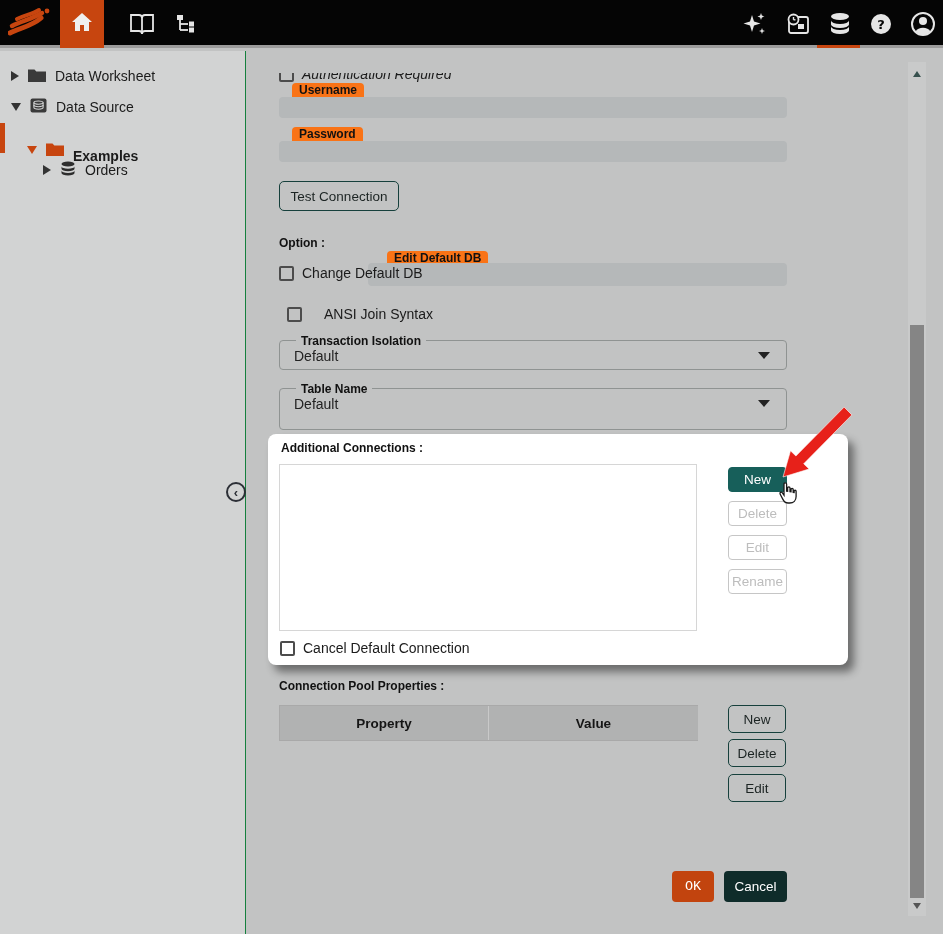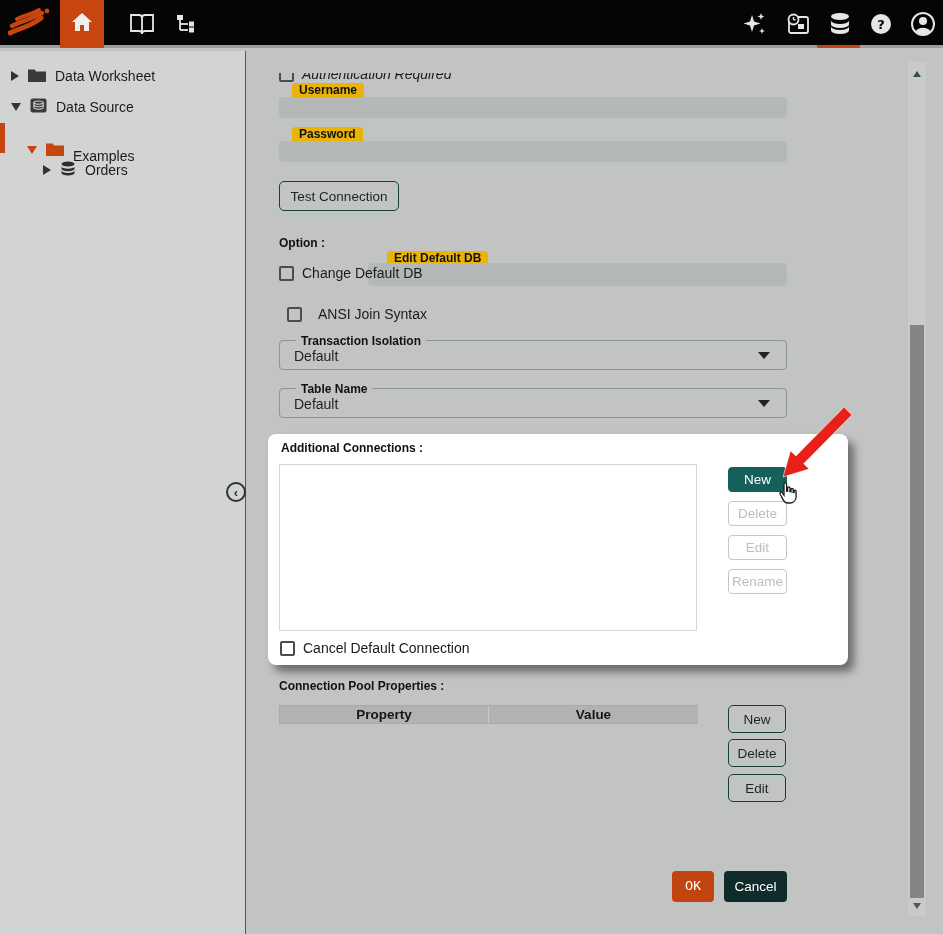--- a/index.html
+++ b/index.html
@@ -16,32 +16,32 @@
   .underline-active { position:absolute; left:817px; top:45px; width:43px; height:3px; background:#c7450f; }
 
   
   #sidebar { position:absolute; left:0; top:51px; width:246px; bottom:0; background:#d2d3d3;
              border-right:1px solid #15803d; }
   .tree-row { position:absolute; height:28px; display:flex; align-items:center; gap:9px; font-size:14px; color:#1e1e1e; cursor:default; }
   .tri-right { width:0; height:0; border-left:8px solid #333; border-top:5px solid transparent; border-bottom:5px solid transparent; }
   .tri-down  { width:0; height:0; border-top:8px solid #333; border-left:5px solid transparent; border-right:5px solid transparent; }
   .tri-orange.tri-down { border-top-color:#c7450f; }
   .sel-bar { position:absolute; left:0; top:72px; width:5px; height:30px; background:#c7450f; }
-  .row-selected { color:#c7450f; font-weight:normal;margin-top:12px; }
+  .row-selected { color:#c7450f; font-weight:bold;margin-top:12px; }
   #collapse-btn { position:absolute; left:226px; top:482px; width:20px; height:20px; border:2px solid #2c2f36;
                   border-radius:50%; display:flex; align-items:center; justify-content:center; font-size:13px;
                   font-weight:bold; color:#2c2f36; z-index:60; background:transparent; }
 
   
   #content { position:absolute; left:247px; top:51px; right:0; bottom:0; background:#c2c3c3; overflow:hidden; }
   .abs { position:absolute; }
   .cb { display:inline-block; width:15px; height:15px; border:2px solid #4c4c4c; border-radius:2px; background:transparent; flex:0 0 auto; }
   .cb-label { font-size:14px; color:#1b1b1b; }
   .bold-label { font-size:12px; font-weight:bold; color:#111; }
-  .field-tab { background:#eab308; border-radius:4px 4px 0 0; padding:1px 7px 0 7px; height:14px; line-height:13px; }
+  .field-tab { background:#f97316; border-radius:4px 4px 0 0; padding:1px 7px 0 7px; height:14px; line-height:13px; }
   .gray-field { background:#b5b8b9; border-radius:4px; }
   .select-box { border:1px solid #8f9392; border-radius:4px; background:transparent; }
   .select-label { background:#c2c3c3; padding:0 5px; }
   .select-value { font-size:14px; color:#222; }
   .caret { width:0; height:0; border-top:7px solid #222; border-left:6px solid transparent; border-right:6px solid transparent; }
 
   .btn-outline { border:1.5px solid #16403c; border-radius:5px; background:transparent; color:#1c2423;
                  font-size:13.5px; font-family:"Liberation Sans", sans-serif; display:flex; align-items:center; justify-content:center; }
   .btn-filled-teal { background:#175f5a; border:1px solid #175f5a; border-radius:4px; color:#fff; font-size:13.5px;
                  font-family:"Liberation Sans", sans-serif; display:flex; align-items:center; justify-content:center; }
@@ -52,21 +52,21 @@
   .btn-cancel { background:#0f2c2a; border:none; border-radius:4px; color:#fff; font-size:13.5px;
                  font-family:"Liberation Sans", sans-serif; display:flex; align-items:center; justify-content:center; }
 
   #highlight-panel { position:absolute; left:21px; top:383px; width:580px; height:231px; background:#ffffff;
                      border-radius:8px; box-shadow:6px 7px 9px rgba(0,0,0,0.45); z-index:20; }
   #conn-list { position:absolute; left:11px; top:30px; width:418px; height:167px; background:#fff; border:1px solid #d6d6d6; }
 
   
   #pool-table { position:absolute; left:32px; top:654px; width:419px; border:1px solid #a9a9a9; z-index:2; }
   .pool-row { display:grid; grid-template-columns:209px 209px; }
-  .pool-cell { height:17px; display:flex; align-items:center; justify-content:center; font-size:13.5px; color:#151515; }
+  .pool-cell { height:34px; display:flex; align-items:center; justify-content:center; font-size:13.5px; color:#151515; }
   .pool-head .pool-cell { background:#b1b2b2; font-weight:bold; border-right:1px solid #c9c9c9; }
   .pool-body .pool-cell { background:#94c1ba; border-top:2px solid #d2d3d3; border-right:1px solid #c9c9c9; height:31px; }
   .pool-cell:last-child { border-right:none; }
 
   
   #scrollbar { position:absolute; left:661px; top:11px; width:18px; height:854px; background:#c9caca; z-index:5; }
   #scroll-thumb { position:absolute; left:2px; top:263px; width:14px; height:573px; background:#858585; }
   .scroll-arrow-up { position:absolute; left:5px; top:9px; width:0; height:0; border-bottom:6px solid #37514e; border-left:4px solid transparent; border-right:4px solid transparent; }
   .scroll-arrow-down { position:absolute; left:5px; bottom:7px; width:0; height:0; border-top:6px solid #555; border-left:4px solid transparent; border-right:4px solid transparent; }
 
@@ -219,32 +219,32 @@
 
     <div class="abs bold-label" style="left:32px; top:185px;">Option :</div>
 
     <div class="abs field-tab bold-label" style="left:140px; top:200px; z-index:1;">Edit Default DB</div>
     <div class="abs gray-field" style="left:121px; top:212px; width:419px; height:23px; z-index:1;"></div>
     <div class="abs" style="left:32px; top:214px; display:flex; align-items:center; gap:8px; z-index:2;">
       <span class="cb"></span>
       <span class="cb-label">Change Default DB</span>
     </div>
 
-    <div class="abs" style="left:32px; top:255px; display:flex; align-items:center; gap:16px;padding-left:8px;">
+    <div class="abs" style="left:32px; top:255px; display:flex; align-items:center; gap:22px;padding-left:8px;">
       <span class="cb"></span>
       <span class="cb-label">ANSI Join Syntax</span>
     </div>
 
     <div class="abs select-box" style="left:32px; top:289px; width:508px; height:30px;">
       <span class="abs select-label bold-label" style="left:16px; top:-7px;">Transaction Isolation</span>
       <span class="abs select-value" style="left:14px; top:7px;">Default</span>
       <span class="abs caret" style="right:16px; top:11px;"></span>
     </div>
 
-    <div class="abs select-box" style="left:32px; top:337px; width:508px; height:30px;">
+    <div class="abs select-box" style="left:32px; top:337px; width:508px; height:42px;">
       <span class="abs select-label bold-label" style="left:16px; top:-7px;">Table Name</span>
       <span class="abs select-value" style="left:14px; top:7px;">Default</span>
       <span class="abs caret" style="right:16px; top:11px;"></span>
     </div>
 
     <div id="highlight-panel">
       <div class="abs bold-label" style="left:13px; top:7px;">Additional Connections :</div>
       <div id="conn-list"></div>
       <button class="abs btn-filled-teal" style="left:460px; top:33px; width:59px; height:25px;">New</button>
       <button class="abs btn-disabled" style="left:460px; top:67px; width:59px; height:25px;">Delete</button>

